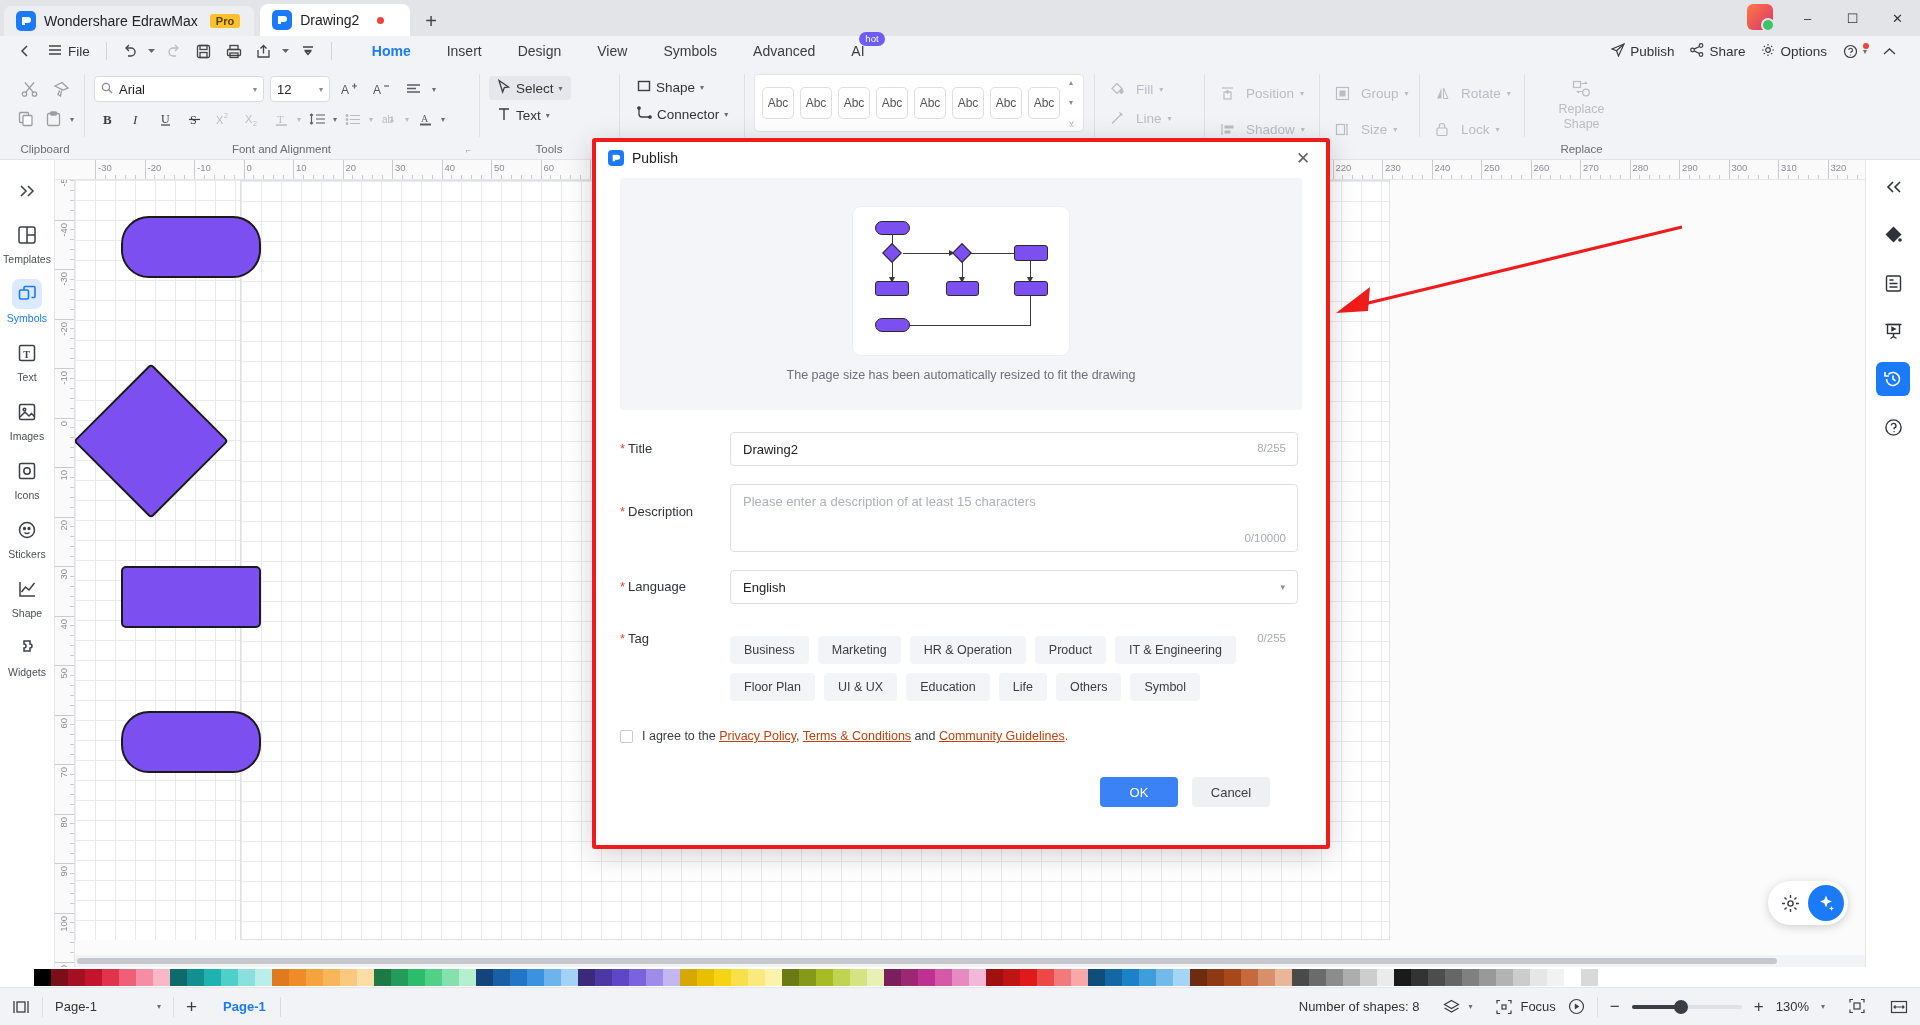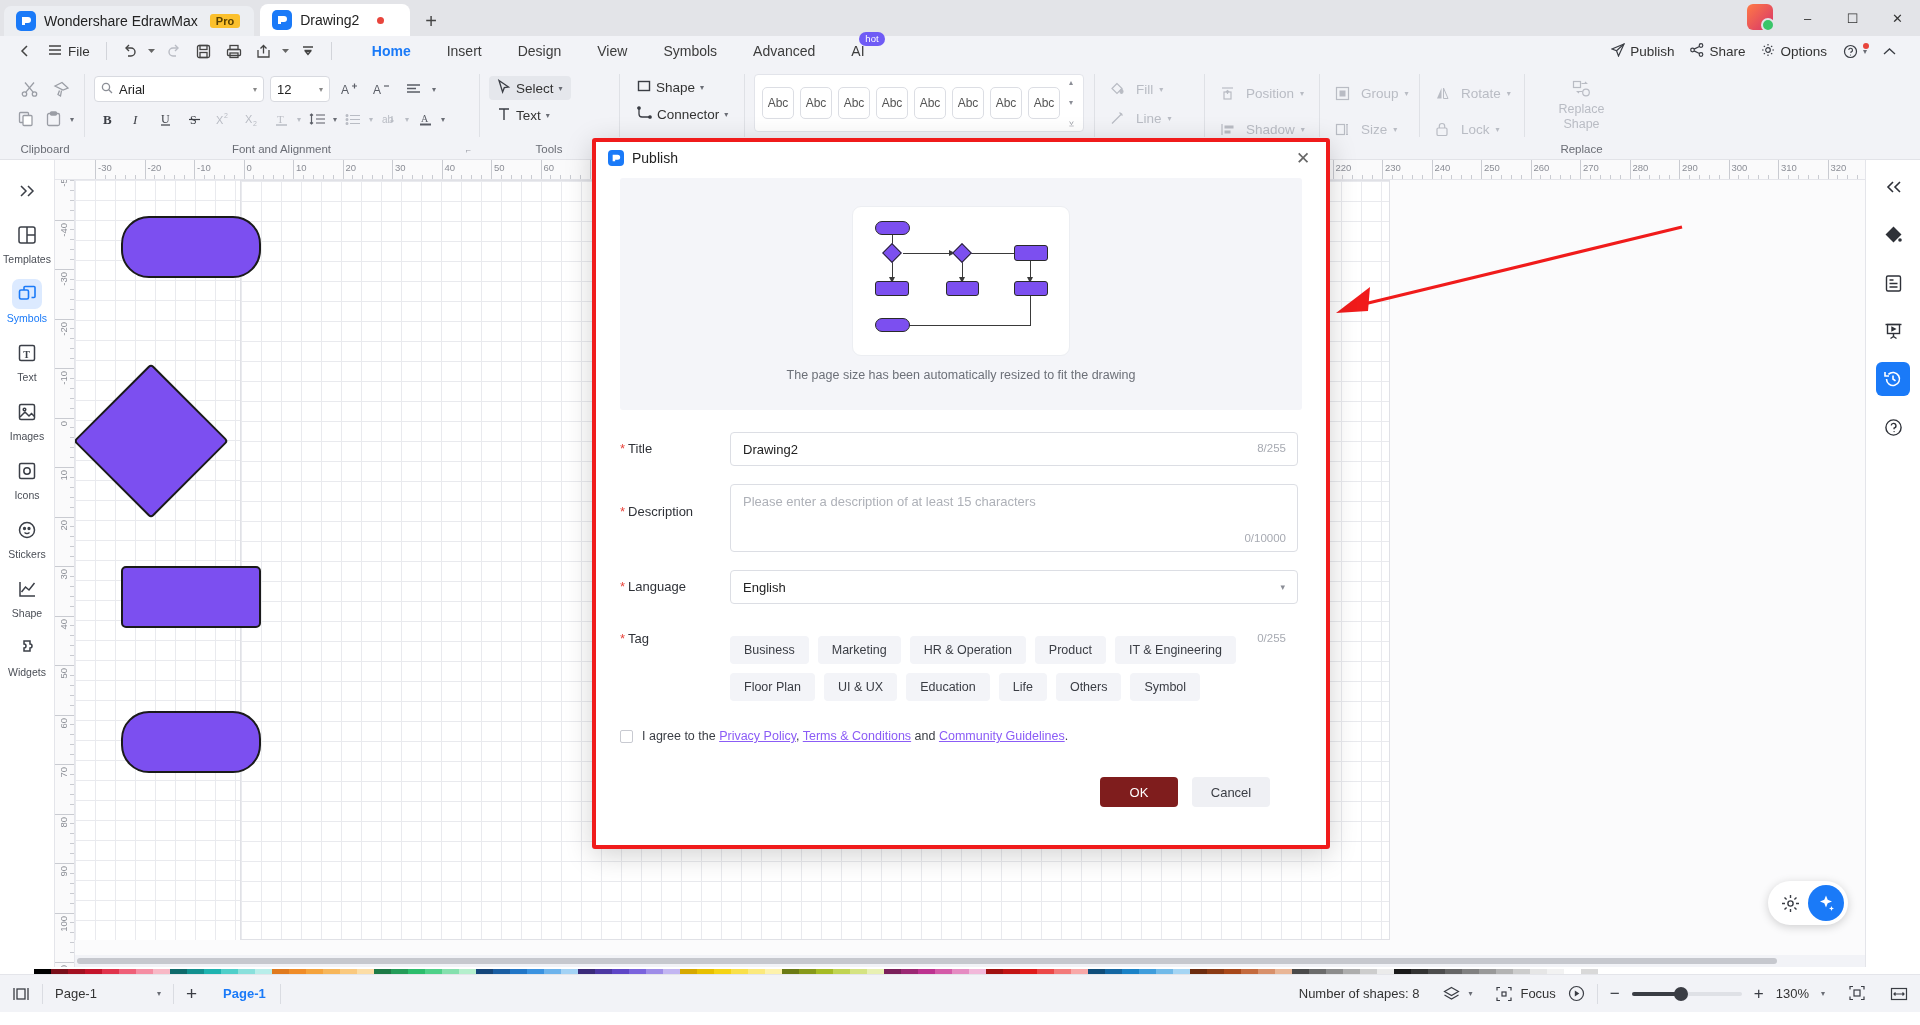--- a/index.html
+++ b/index.html
@@ -200,21 +200,21 @@
   .colorbar {
     position:absolute; left:0; bottom:38px; width:1920px; height:20px;
     background:#fff; display:flex; align-items:center; padding-left:34px;
   }
   .swatch { width:17px; height:17px; }
   .cb-left { position:absolute; left:4px; bottom:39px; width:30px; height:18px;
     display:flex;align-items:center;justify-content:center;}
 
   
   .statusbar {
-    position:absolute; left:0; bottom:13px; width:1920px; height:38px;
+    position:absolute; left:0; bottom:0; width:1920px; height:38px;
     background:#f2f3f7; border-top:1px solid #e4e5ea;
     display:flex; align-items:center; font-size:13px; color:#333;
   }
   .sb-seg { display:flex; align-items:center; height:38px; padding:0 12px; gap:8px; }
   .sb-div { width:1px; height:20px; background:#dadce2; }
   .sb-pagetab { color:#1a7af8; font-weight:bold; padding:0 14px; }
   .sb-right { margin-left:auto; display:flex; align-items:center; }
   .zoom-track { width:110px; height:4px; background:#dfe1e6; border-radius:2px; position:relative; }
   .zoom-fill { position:absolute; left:0; top:0; height:4px; width:48px; background:#3a3d44; border-radius:2px;}
   .zoom-knob { position:absolute; left:42px; top:-5px; width:14px; height:14px; border-radius:50%; background:#3a3d44;}
@@ -275,25 +275,25 @@
     display:flex; align-items:center; padding:0 12px; font-size:13px; color:#222;
   }
   .selectbox .sc { margin-left:auto; font-size:9px; color:#8b8e96; }
   .ph { color:#aeb1b8; }
   .tags { display:flex; flex-wrap:wrap; gap:9px; margin-top:14px; }
   .tag {
     background:#f3f4f8; border-radius:4px; padding:7px 14px; font-size:12.5px; color:#3a3d44;
   }
   .agree { display:flex; align-items:center; gap:9px; margin-top:28px; font-size:12.5px; color:#3a3d44; }
   .cbox { width:13px;height:13px;border:1px solid #c8cad1;border-radius:2px;background:#fff;}
-  .lnk { color:#8b5cf6; text-decoration:underline; }
+  .lnk { color:#c2410c; text-decoration:underline; }
   .dlg-actions { display:flex; justify-content:flex-end; gap:14px; padding:0 28px 0 0; margin-top:34px; }
   .btn { height:30px; min-width:78px; border-radius:4px; display:flex; align-items:center;
     justify-content:center; font-size:13px; }
-  .btn.primary { background:#7f1d1d; color:#fff; }
+  .btn.primary { background:#3b82f6; color:#fff; }
   .btn.ghost { background:#eff0f4; color:#3a3d44; }
 </style>
 </head>
 <body>
 
 <div id="app">
 
   <div class="titlebar">
     <div class="app-tab">
       <span class="app-logo">

